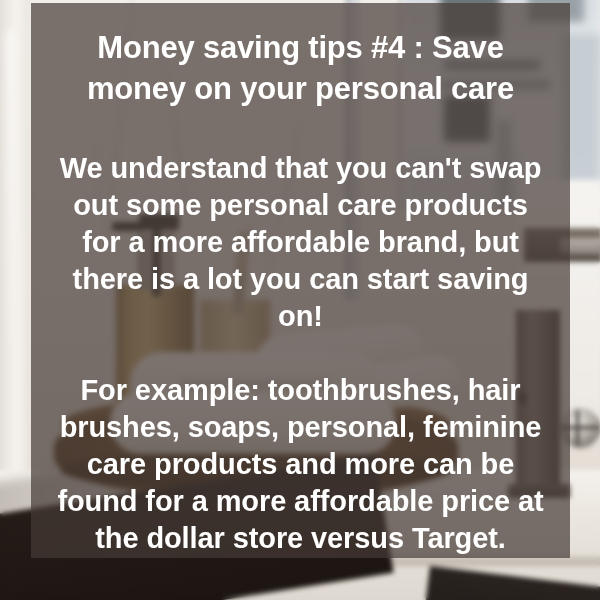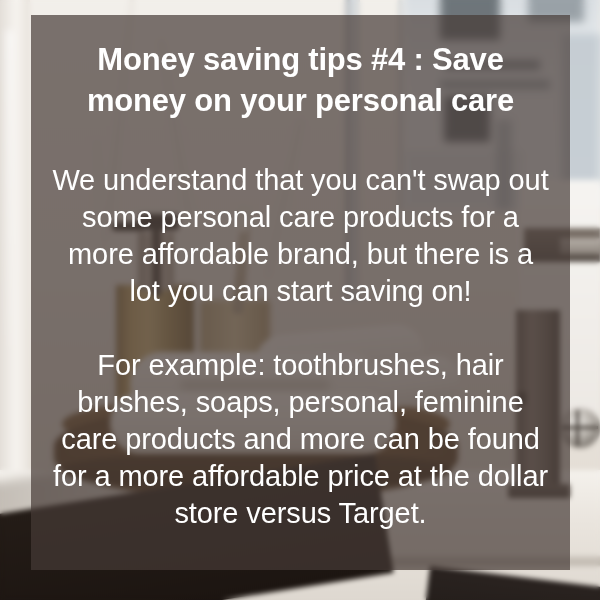--- a/index.html
+++ b/index.html
@@ -331,21 +331,21 @@
     inset: 0;
     backdrop-filter: blur(2.6px);
     -webkit-backdrop-filter: blur(2.6px);
     pointer-events: none;
   }
 
   
   .overlay-card {
     position: absolute;
     left: 31px;
-    top: 15px;
+    top: 3px;
     width: 539px;
     height: 555px;
     background: rgba(70, 58, 54, 0.70);
     box-sizing: border-box;
     padding: 24px 14px 0 14px;
     text-align: center;
   }
 
   .headline {
     margin: 0;
@@ -360,21 +360,21 @@
   .body-block {
     margin: 0;
     padding: 0 6px;
     color: #ffffff;
     font-size: 29px;
     line-height: 37px;
     font-weight: 400;
     letter-spacing: -0.1px;
   }
 
-  .body-para { margin: 0; }
+  .body-para { margin: 0; font-weight: bold; }
   .para-gap { height: 37px; }
 
   .spacer-after-title { height: 41px; }
 </style>
 </head>
 <body>
 
 <div class="canvas">
 
   <div class="photo">

